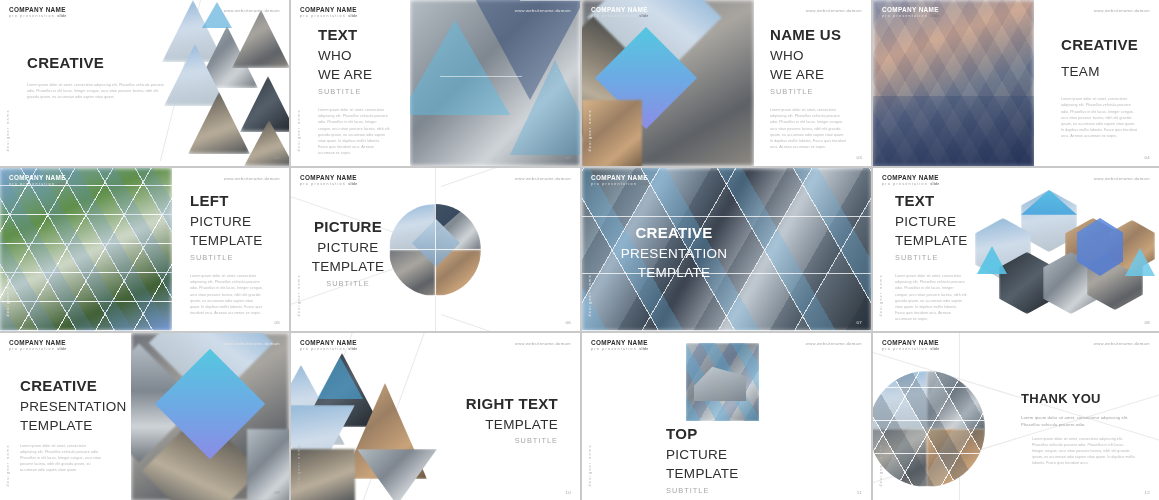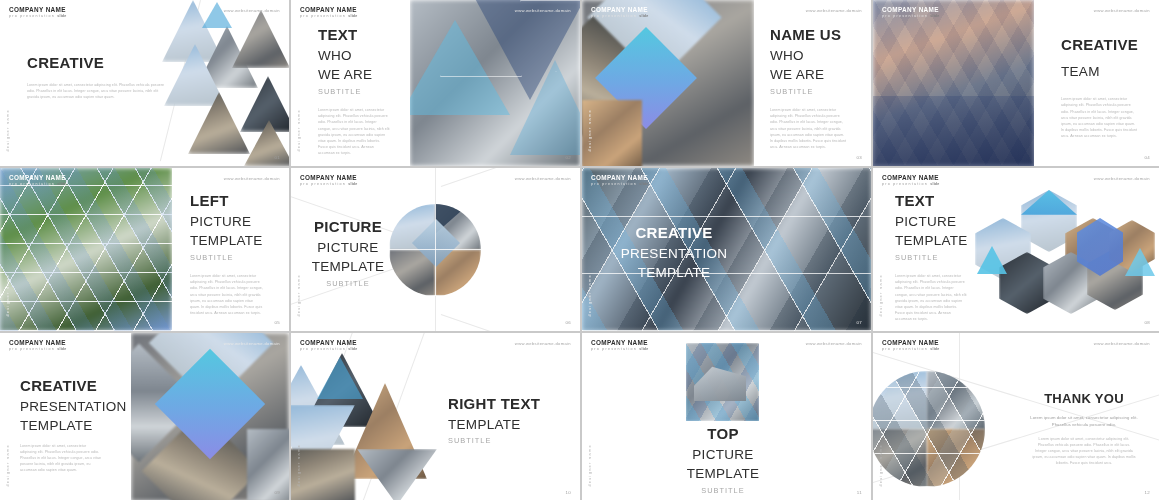--- a/index.html
+++ b/index.html
@@ -342,21 +342,21 @@
       <div class="ph px-warm blur1" style="left:52px;top:30px;width:84px;height:96px;clip-path:polygon(50% 0,100% 100%,0 100%);"></div>
       <div class="ph px-street blur1" style="left:-18px;top:96px;width:82px;height:54px;"></div>
       <div class="ph px-bldg blur1" style="left:66px;top:96px;width:80px;height:56px;clip-path:polygon(50% 100%,100% 0,0 0);"></div>
     </div>
     <div class="hdr">
       <span class="cname">COMPANY NAME</span>
       <span class="csub"><span>pro presentation</span> <b>slide</b></span>
     </div>
     <div class="url">www.websitename.domain</div>
     <div class="vname">designer name</div>
-    <div class="tblock" style="right:22px;top:62px;width:110px;text-align:left;">
+    <div class="tblock" style="right:22px;top:62px;width:110px;text-align:right;">
       <div class="t1">RIGHT TEXT</div>
       <div class="t2" style="margin-top:2px;">TEMPLATE</div>
       <div class="t3" style="margin-top:3px;">SUBTITLE</div>
     </div>
     <div class="pnum">10</div>
   </div>
 
   <div class="slide">
     <div style="position:absolute;left:104px;top:10px;width:73px;height:78px;z-index:10;overflow:hidden;">
       <div class="ph px-bldg blur1" style="inset:0;width:100%;height:100%;"></div>
@@ -365,21 +365,21 @@
           repeating-linear-gradient(60deg, rgba(70,170,225,.55) 0 13px, rgba(255,255,255,0) 13px 26px),
           repeating-linear-gradient(-60deg, rgba(40,80,140,.4) 0 13px, rgba(255,255,255,0) 13px 26px);"></div>
       <div style="position:absolute;left:8px;top:20px;width:52px;height:38px;background:linear-gradient(160deg,#cfd6dc,#7d858d);clip-path:polygon(0 60%,35% 10%,100% 35%,100% 100%,0 100%);opacity:.95;"></div>
     </div>
     <div class="hdr">
       <span class="cname">COMPANY NAME</span>
       <span class="csub"><span>pro presentation</span> <b>slide</b></span>
     </div>
     <div class="url">www.websitename.domain</div>
     <div class="vname">designer name</div>
-    <div class="tblock" style="left:84px;top:92px;width:114px;text-align:center;">
+    <div class="tblock" style="left:84px;top:92px;width:114px;text-align:left;">
       <div class="t1">TOP</div>
       <div class="t2" style="margin-top:2px;">PICTURE</div>
       <div class="t2" style="margin-top:2px;">TEMPLATE</div>
       <div class="t3" style="margin-top:3px;">SUBTITLE</div>
     </div>
     <div class="pnum">11</div>
   </div>
 
   <div class="slide">
     <div class="guide">
@@ -401,21 +401,21 @@
           repeating-linear-gradient(60deg, rgba(255,255,255,.85) 0 1px, transparent 1px 38px),
           repeating-linear-gradient(-60deg, rgba(255,255,255,.85) 0 1px, transparent 1px 38px),
           repeating-linear-gradient(0deg, rgba(255,255,255,.85) 0 1px, transparent 1px 33px);"></div>
     </div>
     <div class="hdr">
       <span class="cname">COMPANY NAME</span>
       <span class="csub"><span>pro presentation</span> <b>slide</b></span>
     </div>
     <div class="url">www.websitename.domain</div>
     <div class="vname">designer name</div>
-    <div class="tblock" style="left:148px;top:58px;width:126px;text-align:center;">
+    <div class="tblock" style="left:148px;top:58px;width:126px;text-align:left;">
       <div class="t1" style="font-size:13px;">THANK YOU</div>
       <div class="body-txt" style="margin-top:7px;font-size:4.2px;color:#9d9d9d;line-height:1.7;">Lorem ipsum dolor sit amet, consectetur adipiscing elit. Phasellus vehicula posuere odio.</div>
       <div class="body-txt" style="margin-top:7px;width:104px;margin-left:auto;margin-right:auto;">Lorem ipsum dolor sit amet, consectetur adipiscing elit. Phasellus vehicula posuere odio. Phasellus in elit lacus. Integer congue, arcu vitae posuere lacinia, nibh elit gravida ipsum, eu accumsan odio sapien vitae quam. In dapibus mollis lobortis. Fusce quis tincidunt arcu.</div>
     </div>
     <div class="pnum">12</div>
   </div>
 
 </div>
 
 </body></html>

